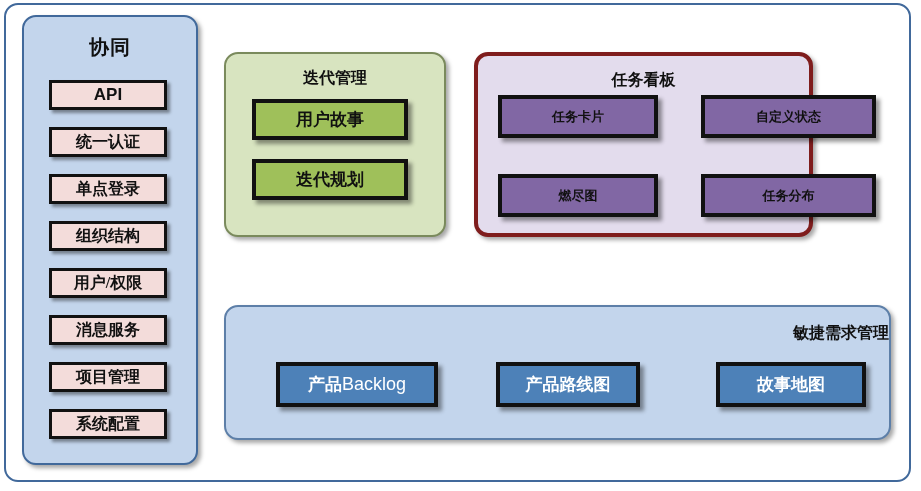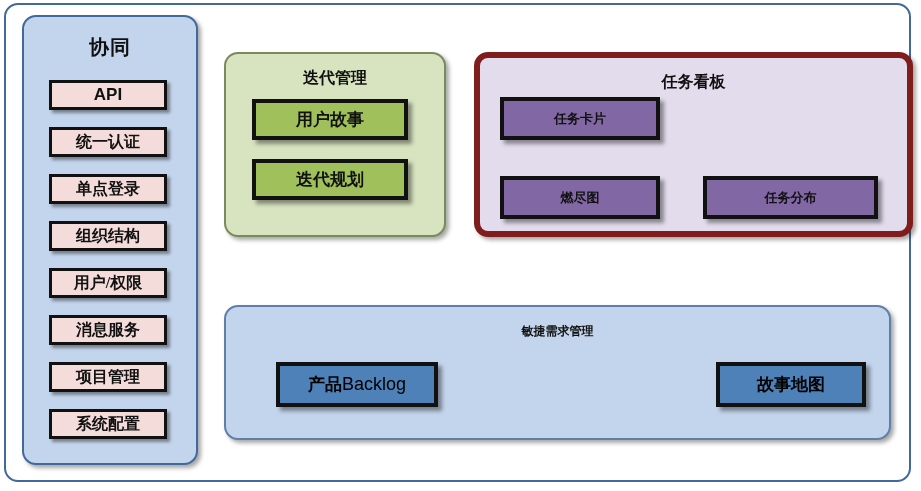--- a/index.html
+++ b/index.html
@@ -109,24 +109,24 @@
     font-size: 17px;
     font-weight: bold;
     color: #111111;
     box-shadow: 4px 4px 4px rgba(0,0,0,0.4);
   }
 
   
   #taskboard-panel {
     left: 468px;
     top: 47px;
-    width: 439px;
+    width: 339px;
     height: 185px;
     background: #e3dced;
-    border: 6px solid #7f1d1d;
+    border: 4px solid #7f1d1d;
   }
   #taskboard-title {
     top: 14px;
     font-size: 16px;
   }
   .purple-item {
     position: absolute;
     height: 43px;
     box-sizing: border-box;
     background: #8167a4;
@@ -145,36 +145,37 @@
   #agile-panel {
     left: 218px;
     top: 300px;
     width: 667px;
     height: 135px;
     background: #c3d5ec;
     border: 2px solid #5d7fa8;
   }
   #agile-title {
     top: 16px;
-    font-size: 12px;
+    font-size: 16px;
+    text-align: right;
   }
   .blue-item {
     position: absolute;
     top: 55px;
     height: 45px;
     box-sizing: border-box;
     background: #4d81b8;
     border: 4px solid #111111;
     display: flex;
     align-items: center;
     justify-content: center;
     font-family: "Liberation Serif", serif;
     font-size: 17px;
     font-weight: bold;
-    color: #000000;
+    color: #ffffff;
     box-shadow: 4px 4px 4px rgba(0,0,0,0.4);
   }
   .blue-item .latin {
     font-family: "Liberation Sans", sans-serif;
     font-weight: normal;
     font-size: 18px;
   }
 </style>
 </head>
 <body>
@@ -198,27 +199,29 @@
     <div class="panel-title" id="iteration-title">迭代管理</div>
 
     <div class="green-item" style="top:45px">用户故事</div>
     <div class="green-item" style="top:105px">迭代规划</div>
   </div>
 
   <div class="panel" id="taskboard-panel">
     <div class="panel-title" id="taskboard-title">任务看板</div>
 
     <div class="purple-item" style="left:20px;top:39px;width:160px">任务卡片</div>
+    <div class="purple-item" style="left:223px;top:39px;width:175px">自定义状态</div>
     <div class="purple-item" style="left:20px;top:118px;width:160px">燃尽图</div>
     <div class="purple-item" style="left:223px;top:118px;width:175px">任务分布</div>
   </div>
 
   <div class="panel" id="agile-panel">
     <div class="panel-title" id="agile-title">敏捷需求管理</div>
 
     <div class="blue-item" style="left:50px;width:162px">
       <span>产品</span>
         <span class="latin">Backlog</span>
     </div>
+    <div class="blue-item" style="left:270px;width:144px">产品路线图</div>
     <div class="blue-item" style="left:490px;width:150px">故事地图</div>
   </div>
 
 </div>
 
 </body></html>

